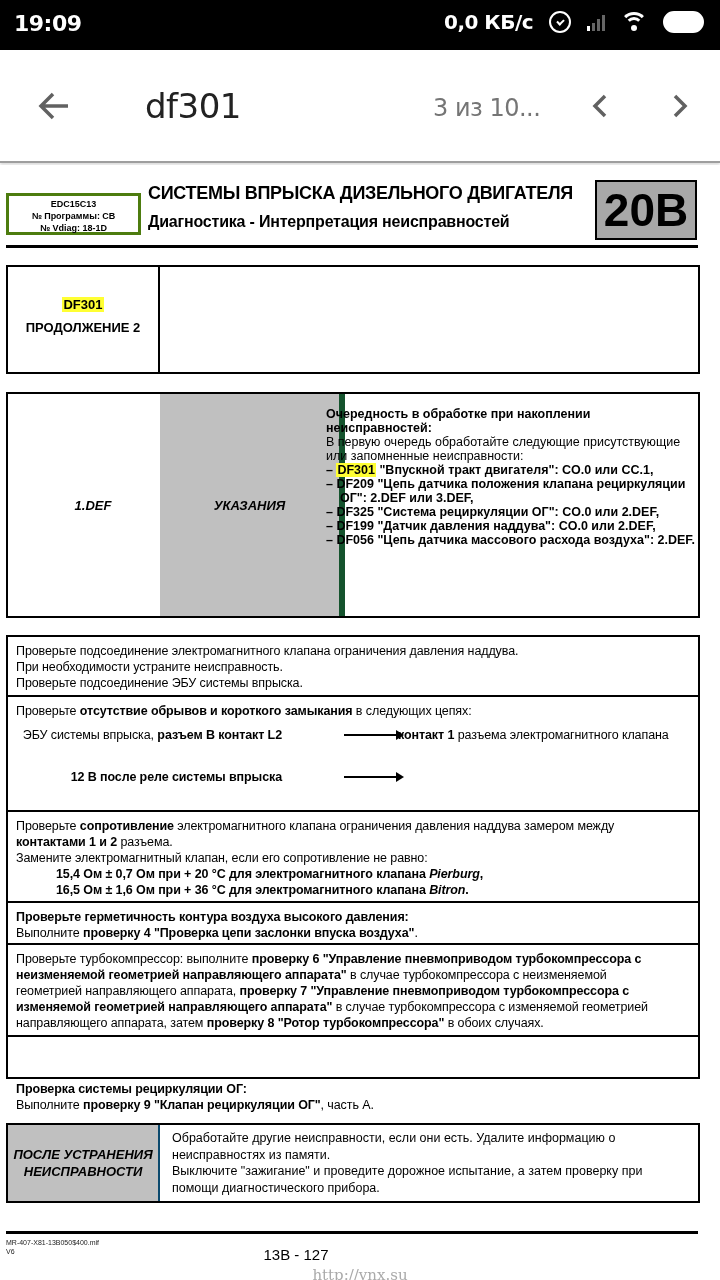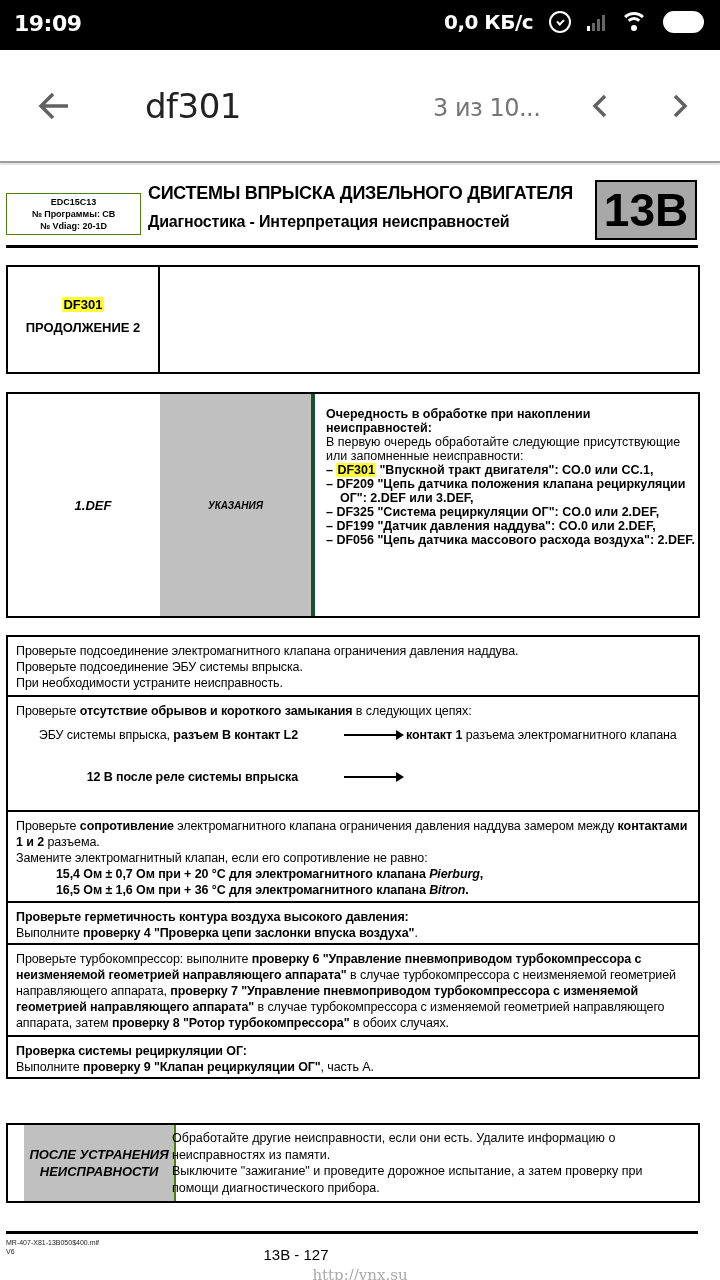--- a/index.html
+++ b/index.html
@@ -30,52 +30,52 @@
   
   .toolbar { position: absolute; left: 0; top: 50px; width: 720px; height: 113px; background: #fff; border-bottom: 2px solid #9e9e9e; box-shadow: 0 2px 3px rgba(0,0,0,0.15); }
   .tb-back { position: absolute; left: 36px; top: 38px; width: 36px; height: 36px; cursor: pointer; }
   .tb-query { position: absolute; left: 145px; top: 36px; font-size: 34px; color: #222; font-family: "DejaVu Sans", sans-serif; letter-spacing: -0.5px; }
   .tb-count { position: absolute; left: 433px; top: 44px; font-size: 24px; color: #757575; font-family: "DejaVu Sans", sans-serif; letter-spacing: -0.5px; }
   .tb-prev { position: absolute; left: 585px; top: 38px; width: 30px; height: 36px; cursor: pointer; }
   .tb-next { position: absolute; left: 665px; top: 38px; width: 30px; height: 36px; cursor: pointer; }
 
   
   .page { position: absolute; left: 0; top: 165px; width: 720px; height: 1115px; background: #fff; }
-  .hdr-box { position: absolute; left: 6px; top: 28px; width: 135px; height: 42px; border: 1px solid #4d7c0f; text-align: center; font-size: 9px; font-weight: bold; line-height: 12px; padding-top: 2px; }
+  .hdr-box { position: absolute; left: 6px; top: 28px; width: 135px; height: 42px; border: 3px solid #4d7c0f; text-align: center; font-size: 9px; font-weight: bold; line-height: 12px; padding-top: 2px; }
   .hdr-title { position: absolute; left: 148px; top: 18px; font-size: 18px; font-weight: bold; letter-spacing: -0.3px; text-align: right; }
   .hdr-sub { position: absolute; left: 148px; top: 48px; font-size: 16px; font-weight: bold; letter-spacing: -0.2px; }
   .hdr-badge { position: absolute; left: 595px; top: 15px; width: 102px; height: 60px; background: #a8a8a8; border: 2px solid #000; font-size: 46px; font-weight: bold; text-align: center; line-height: 56px; }
   .hdr-rule { position: absolute; left: 6px; top: 80px; width: 692px; height: 3px; background: #000; }
 
   .box { position: absolute; border: 2px solid #000; }
   .df-box { left: 6px; top: 100px; width: 694px; height: 109px; }
   .df-left { position: absolute; left: 0; top: 0; width: 152px; height: 100%; border-right: 2px solid #000; text-align: center; font-weight: bold; font-size: 13px; padding-top: 30px; }
   .hl { background: #ffff33; padding: 0 1px; }
   .df-left .l2 { margin-top: 8px; display: block; }
 
   .def-box { left: 6px; top: 227px; width: 694px; height: 226px; }
   .def-c1 { position: absolute; left: 0; top: 0; width: 172px; height: 100%; border-right: 2px solid #000; font-weight: bold; font-style: italic; font-size: 13px; display: flex; align-items: center; justify-content: center; }
-  .def-c2 { position: absolute; left: 152px; top: 0; width: 155px; height: 100%; border-right: 4px solid #14532d; background: #c0c0c0; font-weight: bold; font-style: italic; font-size: 10px; display: flex; align-items: center; justify-content: center; }
+  .def-c2 { position: absolute; left: 152px; top: 0; width: 185px; height: 100%; border-right: 6px solid #14532d; background: #c0c0c0; font-weight: bold; font-style: italic; font-size: 13px; display: flex; align-items: center; justify-content: center; }
   .def-c3 { position: absolute; left: 318px; top: 13px; width: 370px; font-size: 12.5px; line-height: 14px; }
   .def-c3 .b { font-weight: bold; }
   .def-c3 .item { font-weight: bold; padding-left: 14px; text-indent: -14px; }
 
   .steps { left: 6px; top: 470px; width: 694px; height: 444px; border: 2px solid #000; }
-  .step { position: absolute; left: 0; width: 100%; border-bottom: 2px solid #000; font-size: 12.5px; line-height: 16px; padding: 6px 8px 0 8px; letter-spacing: -0.1px; }
-  .step:last-child { border-bottom: none; }
+  .step { position: absolute; left: 0; width: 100%; border-bottom: 2px solid #000; font-size: 12.5px; line-height: 16px; padding: 6px 24px 0 8px; letter-spacing: -0.1px; }
+  .step:last-child { border-bottom: none; margin-top: 38px; }
   .step b { font-weight: bold; }
   .circuit-row { position: relative; height: 42px; }
   .c-left { position: absolute; right: 392px; top: 8px; white-space: nowrap; }
   .c-arrow { position: absolute; left: 328px; top: 15px; width: 58px; height: 2px; background: #000; }
   .c-arrow::after { content: ""; position: absolute; right: -2px; top: -4px; border-left: 8px solid #000; border-top: 5px solid transparent; border-bottom: 5px solid transparent; }
-  .c-right { position: absolute; left: 390px; top: 8px; width: 280px; }
+  .c-right { position: absolute; left: 382px; top: 8px; width: 280px; }
   .indent { padding-left: 40px; font-weight: bold; }
 
   .after-box { left: 6px; top: 958px; width: 694px; height: 80px; }
-  .after-left { position: absolute; left: 16px; top: 0; width: 152px; height: 100%; background: #c0c0c0; border-right: 2px solid #4d7c0f; font-weight: bold; font-style: italic; font-size: 13px; text-align: center; display: flex; align-items: center; justify-content: center; line-height: 17px; }
+  .after-left { position: absolute; left: 0; top: 0; width: 152px; height: 100%; background: #c0c0c0; border-right: 2px solid #0c4a6e; font-weight: bold; font-style: italic; font-size: 13px; text-align: center; display: flex; align-items: center; justify-content: center; line-height: 17px; }
   .after-right { position: absolute; left: 164px; top: 5px; width: 520px; font-size: 12.5px; line-height: 16.5px; }
 
   .foot-rule { position: absolute; left: 6px; top: 1066px; width: 692px; height: 3px; background: #000; }
   .foot-ref { position: absolute; left: 6px; top: 1073px; font-size: 7px; line-height: 9px; color: #222; }
   .foot-page { position: absolute; left: 0; width: 592px; top: 1081px; text-align: center; font-size: 15px; }
   .foot-wm { position: absolute; left: 0; width: 720px; top: 1101px; text-align: center; font-size: 15px; color: #aaa; font-family: "DejaVu Serif", serif; }
 </style>
 </head>
 <body>
 
@@ -116,25 +116,25 @@
     <svg width="30" height="36" viewBox="0 0 30 36">
         <path d="M10 8 L20 18 L10 28" stroke="#616161" stroke-width="3.5" fill="none"></path>
       </svg>
   </div>
 </div>
 
 <div class="page">
   <div class="hdr-box">
     <div>EDC15C13</div>
     <div>№ Программы: CB</div>
-    <div>№ Vdiag: 20-1D</div>
+    <div>№ Vdiag: 18-1D</div>
   </div>
   <div class="hdr-title">СИСТЕМЫ ВПРЫСКА ДИЗЕЛЬНОГО ДВИГАТЕЛЯ</div>
   <div class="hdr-sub">Диагностика - Интерпретация неисправностей</div>
-  <div class="hdr-badge">13B</div>
+  <div class="hdr-badge">20B</div>
   <div class="hdr-rule"></div>
 
   <div class="box df-box">
     <div class="df-left">
       <span class="hl">DF301</span>
       <span class="l2">ПРОДОЛЖЕНИЕ 2</span>
     </div>
   </div>
 
   <div class="box def-box">
@@ -147,22 +147,22 @@
       <div class="item">– <span>DF209</span><span> "Цепь датчика положения клапана рециркуляции ОГ": 2.DEF или 3.DEF,</span></div>
       <div class="item">– <span>DF325</span><span> "Система рециркуляции ОГ": CO.0 или 2.DEF,</span></div>
       <div class="item">– <span>DF199</span><span> "Датчик давления наддува": CO.0 или 2.DEF,</span></div>
       <div class="item">– <span>DF056</span><span> "Цепь датчика массового расхода воздуха": 2.DEF.</span></div>
     </div>
   </div>
 
   <div class="box steps">
     <div class="step" style="top:0;height:60px;">
       <div>Проверьте подсоединение электромагнитного клапана ограничения давления наддува.</div>
+      <div>При необходимости устраните неисправность.</div>
       <div>Проверьте подсоединение ЭБУ системы впрыска.</div>
-      <div>При необходимости устраните неисправность.</div>
     </div>
     <div class="step" style="top:60px;height:115px;">
       <div><span>Проверьте </span><b>отсутствие обрывов и короткого замыкания</b><span> в следующих цепях:</span></div>
       <div class="circuit-row">
         <div class="c-left"><span>ЭБУ системы впрыска, </span><b>разъем B контакт L2</b></div>
         <div class="c-arrow"></div>
         <div class="c-right"><b>контакт 1</b><span> разъема электромагнитного клапана</span></div>
       </div>
       <div class="circuit-row">
         <div class="c-left"><b>12 В после реле системы впрыска</b></div>

